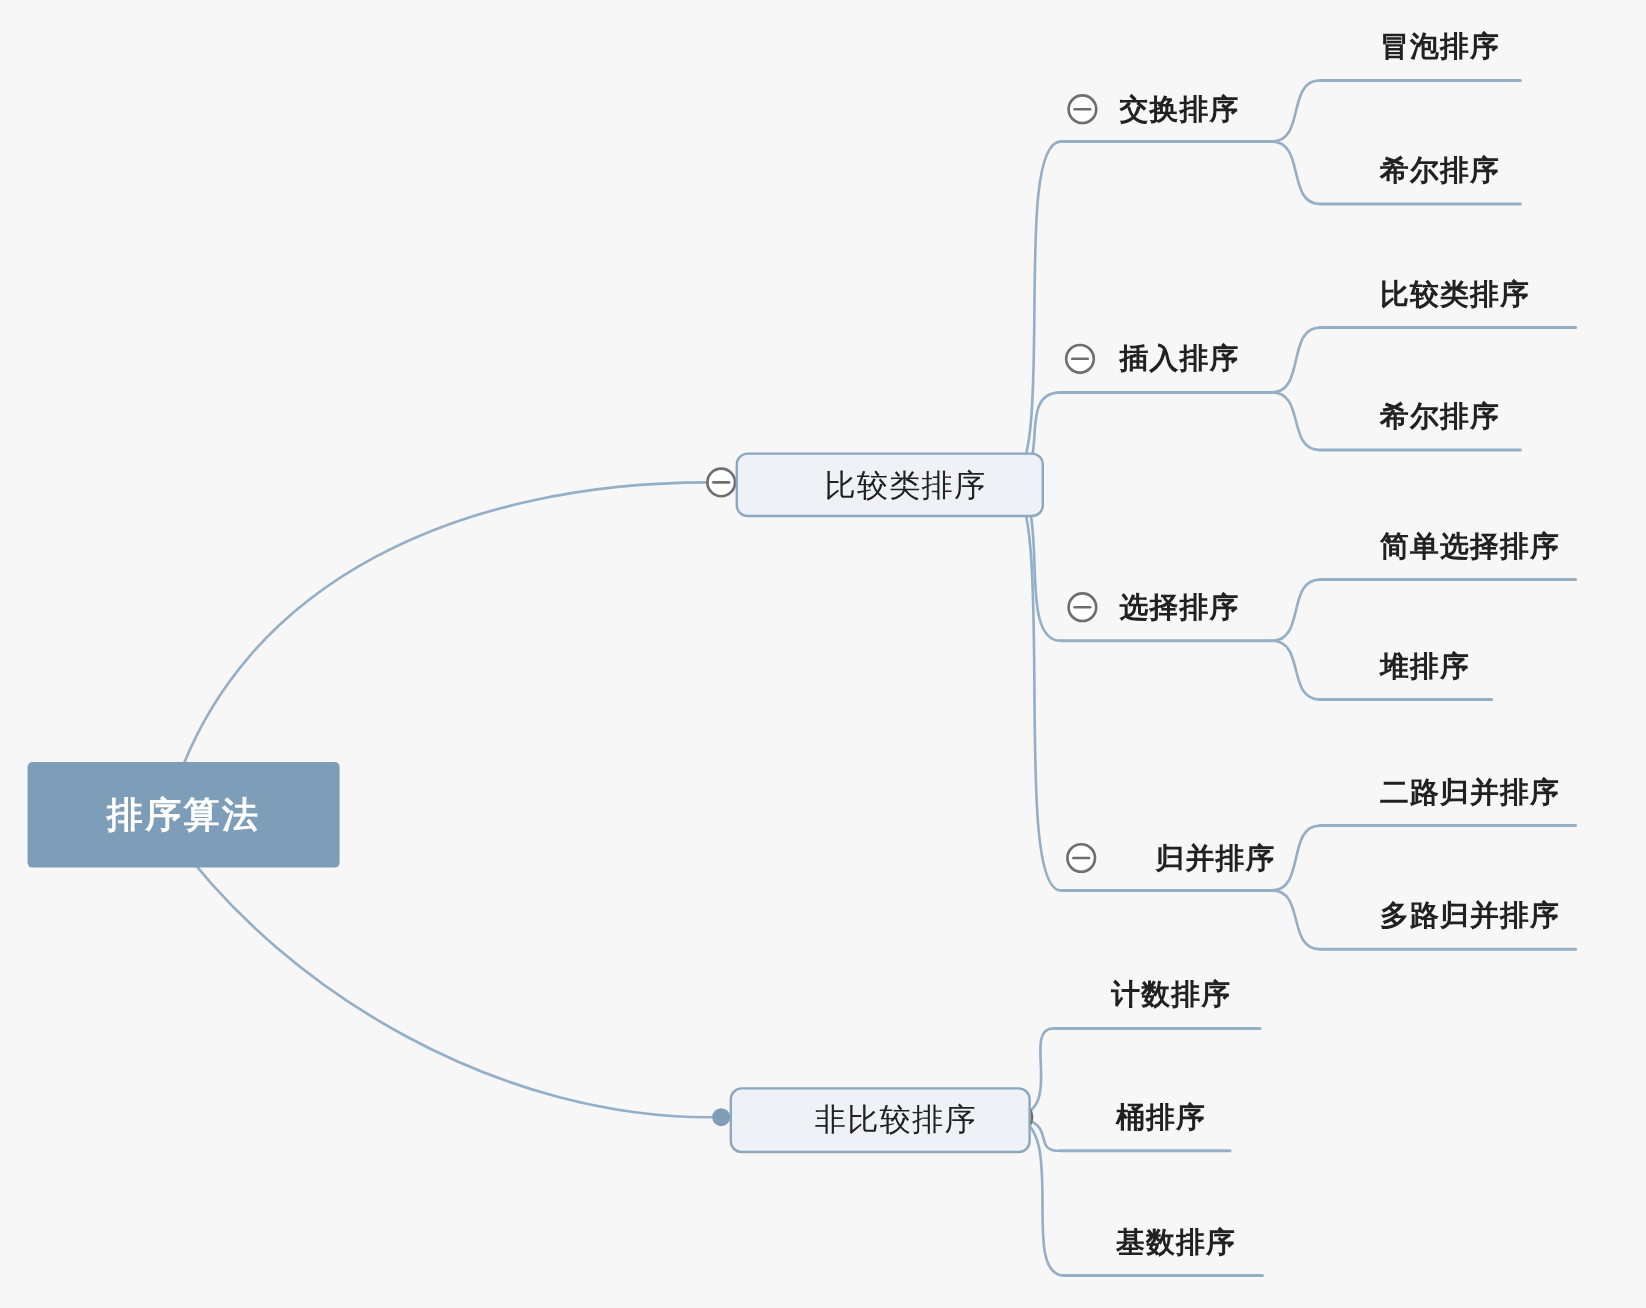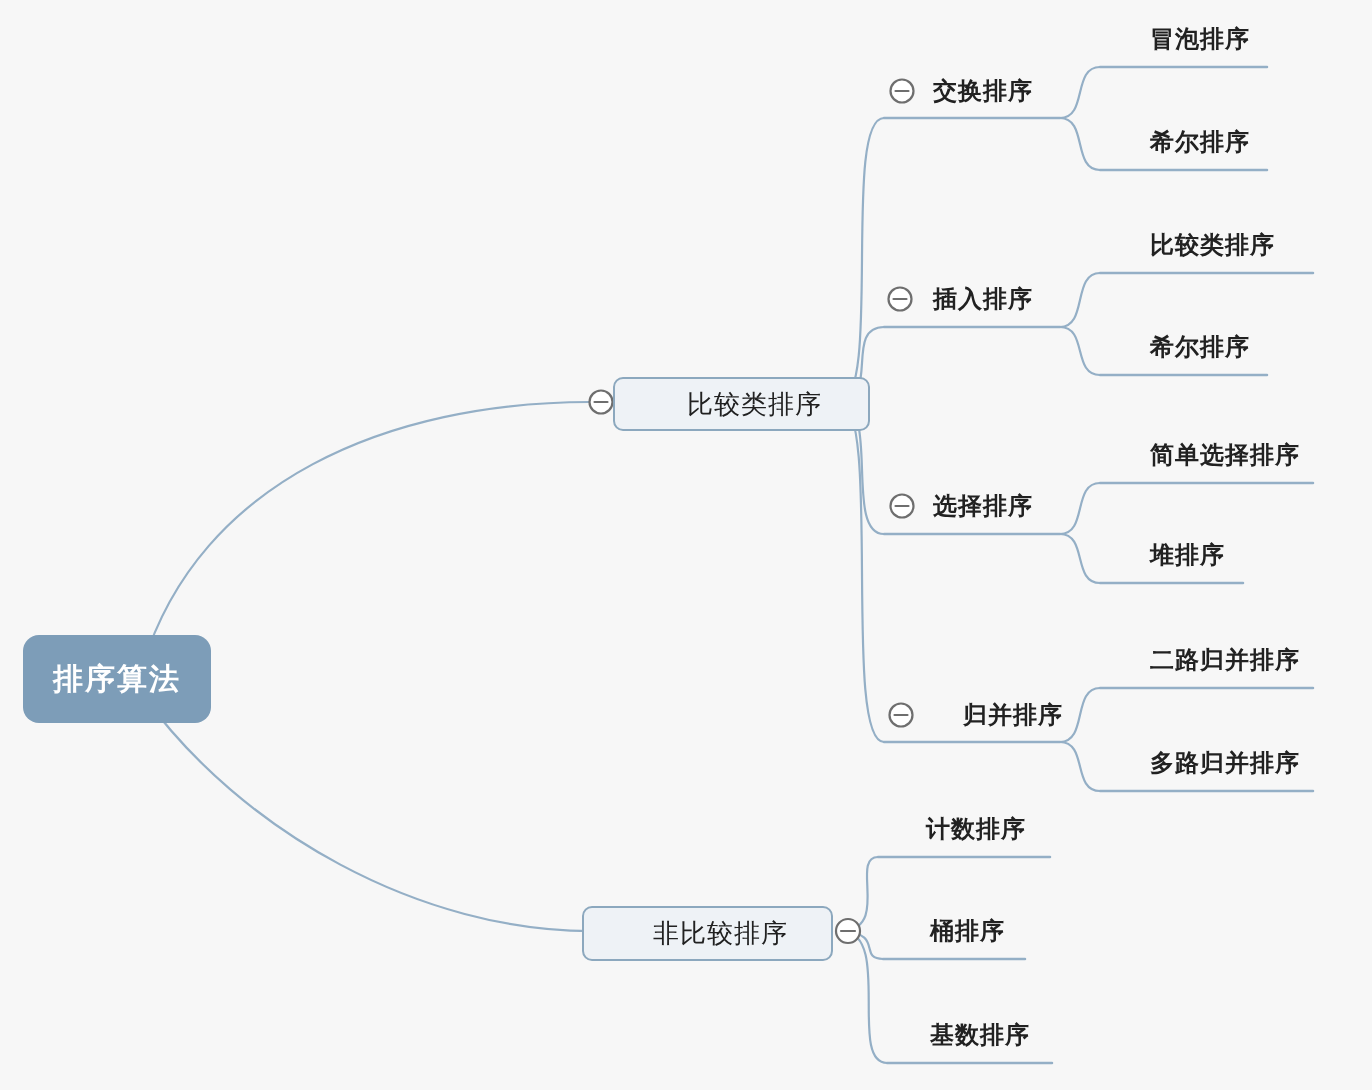--- a/index.html
+++ b/index.html
@@ -22,34 +22,34 @@
     overflow:hidden;
   }
   .canvas{position:relative;width:1372px;height:1090px;}
   .canvas svg{position:absolute;left:0;top:0;}
   .branch{fill:none;stroke:var(--line);stroke-width:2.2;stroke-linecap:round;}
   .underline{fill:none;stroke:var(--line);stroke-width:2.5;stroke-linecap:round;}
   .collapse circle{fill:var(--icon-fill);stroke:var(--icon-stroke);stroke-width:2.2;}
   .collapse line{stroke:var(--icon-stroke);stroke-width:2.2;stroke-linecap:round;}
   .node{position:absolute;white-space:nowrap;}
   .root-node{
-    left:23px;top:635px;width:188px;height:88px;
-    background:var(--root-fill);border-radius:16px;
+    left:23px;top:635px;width:260px;height:88px;
+    background:var(--root-fill);border-radius:4px;
     display:flex;align-items:center;justify-content:center;
     color:var(--root-text);font-size:30px;font-weight:bold;
     letter-spacing:2px;
   }
   .topic-box{
     background:var(--box-fill);
     border:2px solid var(--box-border);border-radius:10px;
     display:flex;align-items:center;justify-content:center;
     color:var(--text);font-size:26px;letter-spacing:1px;padding-left:26px;
   }
   .box-comparison{left:613px;top:377px;width:227px;height:50px;}
-  .box-noncomparison{left:582px;top:906px;width:221px;height:51px;text-align:right;}
+  .box-noncomparison{left:608px;top:906px;width:221px;height:51px;text-align:right;}
   .topic-text{
     color:var(--text);font-size:24px;letter-spacing:1px;
     transform:translateY(-50%);
     font-weight:bold;
   }
 </style>
 </head>
 <body>
 
 <div class="canvas">

